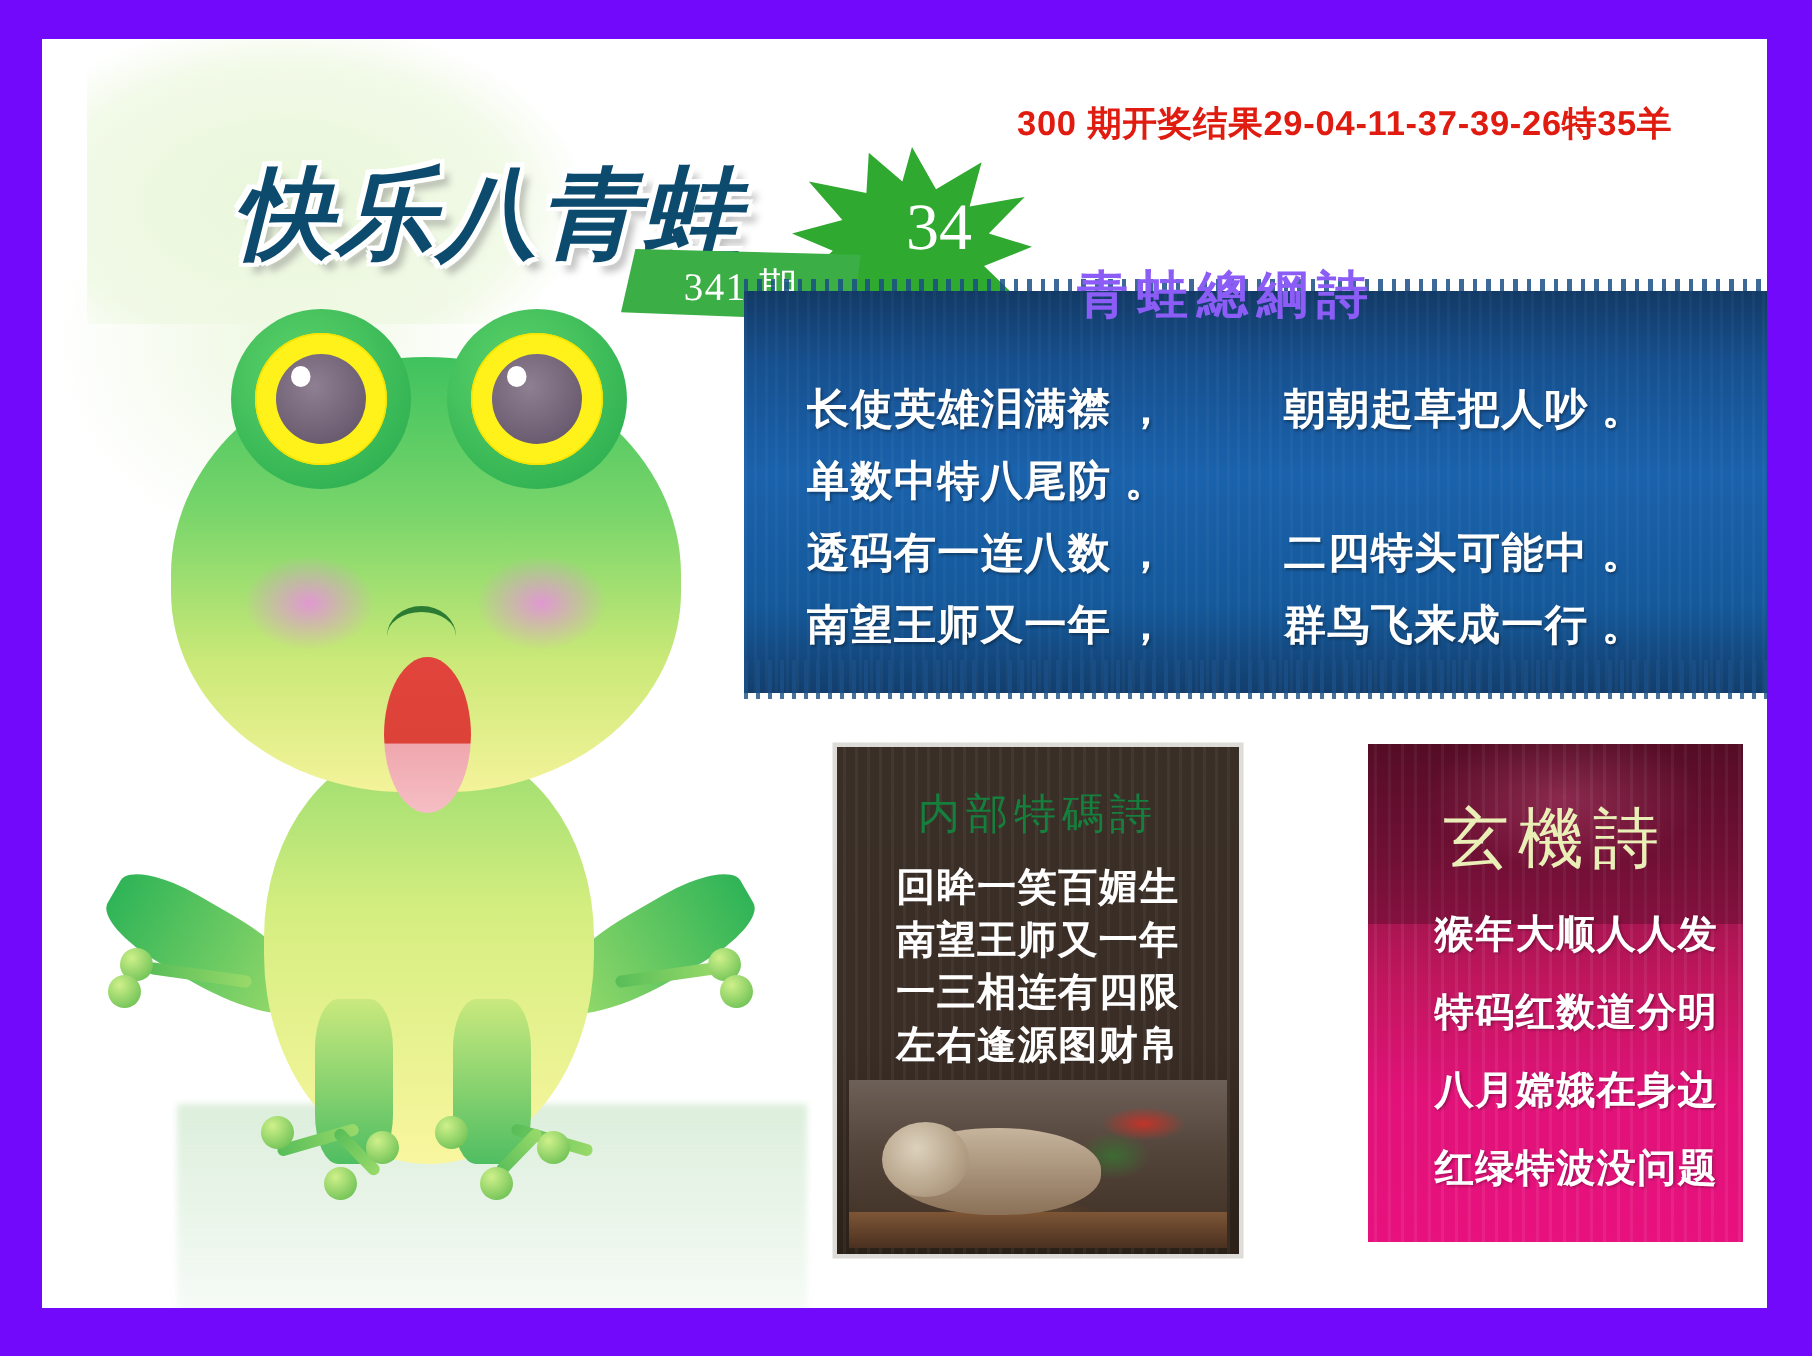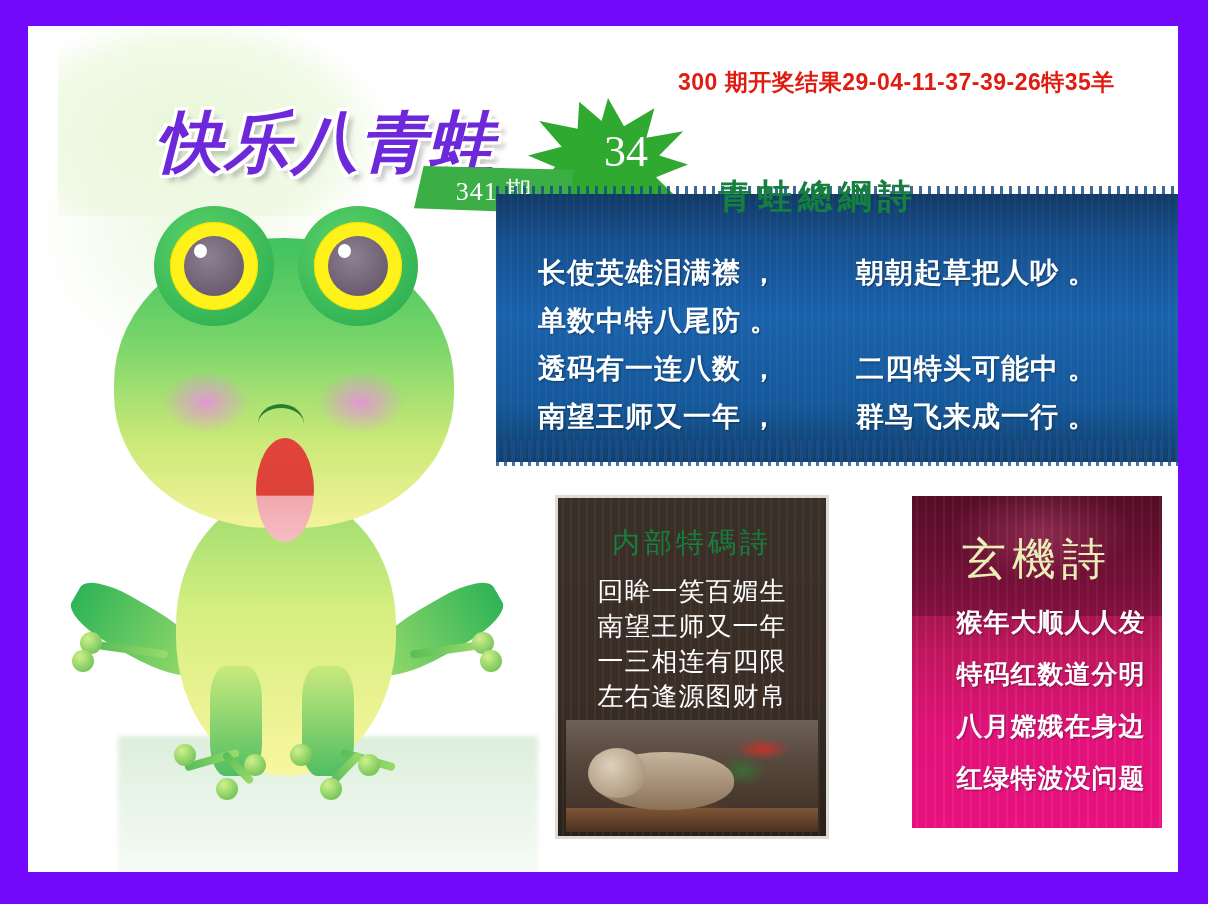--- a/index.html
+++ b/index.html
@@ -16,21 +16,21 @@
        pointer-events:none;}
   .wm2{position:absolute;left:8px;top:60px;width:300px;height:280px;
        background:radial-gradient(ellipse at 50% 50%, #eef8e2 0%, rgba(255,255,255,0) 70%);}
 
   
   .result{position:absolute;left:650px;top:41px;font-size:23px;font-weight:bold;color:#E01B10;
           letter-spacing:.5px;white-space:nowrap;}
 
   
   .title{position:absolute;left:128px;top:72px;font-size:66px;font-weight:bold;font-style:italic;
-         color:#6d28d9;letter-spacing:2px;white-space:nowrap;
+         color:#0c4a6e;letter-spacing:2px;white-space:nowrap;
          text-shadow:
             -3px -3px 0 #fff, 3px -3px 0 #fff, -3px 3px 0 #fff, 3px 3px 0 #fff,
             0 -3px 0 #fff, 0 3px 0 #fff, -3px 0 0 #fff, 3px 0 0 #fff,
             6px 7px 5px rgba(120,120,120,.45);}
 
   
   .burst{position:absolute;left:500px;top:72px;width:160px;height:128px;background:#2FA92F;
          clip-path:polygon(50% 0%,60% 22%,79% 8%,74% 31%,97% 26%,82% 45%,100% 52%,
                            80% 62%,95% 80%,72% 75%,73% 99%,56% 82%,46% 100%,40% 78%,
                            20% 92%,25% 69%,2% 72%,17% 54%,0% 45%,21% 38%,7% 18%,31% 24%,32% 3%,46% 18%);}
@@ -96,40 +96,40 @@
   .bluepanel::before{content:"";position:absolute;inset:0;
              background:
                repeating-linear-gradient(90deg, rgba(255,255,255,.10) 0 2px, transparent 2px 7px);
              opacity:.30;}
   .blue-edge-top{position:absolute;left:468px;top:160px;width:684px;height:26px;
              background:repeating-linear-gradient(90deg,#1b4f86 0 3px,transparent 3px 9px);
              opacity:.85;filter:blur(.4px);}
   .blue-edge-bot{position:absolute;left:468px;top:414px;width:684px;height:26px;
              background:repeating-linear-gradient(90deg,#1b4f86 0 3px,transparent 3px 8px);
              opacity:.8;filter:blur(.5px);}
-  .bluepoem-title{position:absolute;left:690px;top:148px;font-size:34px;font-weight:bold;color:#15803d;
+  .bluepoem-title{position:absolute;left:690px;top:148px;font-size:34px;font-weight:bold;color:#8b5cf6;
              font-family:"Liberation Serif",serif;letter-spacing:6px;white-space:nowrap;}
   .poem-grid{position:absolute;left:510px;top:228px;width:640px;}
   .poem-row{display:flex;margin-bottom:10px;}
   .poem-col{color:#ffffff;font-size:28px;font-weight:bold;letter-spacing:1px;white-space:nowrap;
             text-shadow:1px 1px 2px rgba(0,0,0,.35);}
   .poem-col.a{width:318px;}
   .poem-col.b{width:318px;}
 
   
   .brownpanel{position:absolute;left:530px;top:472px;width:268px;height:338px;
               background:linear-gradient(to bottom,#3a2f27 0%,#392d25 58%,#2b2119 100%);
               box-shadow:0 0 0 3px rgba(120,110,100,.25);}
   .brownpanel::before{content:"";position:absolute;inset:-4px;
               background:repeating-linear-gradient(90deg, rgba(255,255,255,.18) 0 2px, transparent 2px 8px);
               opacity:.25;}
   .brown-title{position:absolute;left:530px;top:498px;width:268px;text-align:center;
               font-size:28px;color:#15803d;font-family:"Liberation Serif",serif;letter-spacing:4px;}
   .brown-lines{position:absolute;left:530px;top:548px;width:268px;text-align:center;}
-  .brown-lines div{color:#ffffff;font-size:26px;font-weight:normal;letter-spacing:1px;line-height:35px;}
+  .brown-lines div{color:#ffffff;font-size:26px;font-weight:bold;letter-spacing:1px;line-height:35px;}
   .catphoto{position:absolute;left:538px;top:694px;width:252px;height:112px;
             background:
               radial-gradient(ellipse 40px 16px at 78% 26%, #c0342a 0%, rgba(192,52,42,0) 70%),
               radial-gradient(ellipse 34px 22px at 70% 45%, #3d6b33 0%, rgba(61,107,51,0) 72%),
               radial-gradient(ellipse 56px 26px at 38% 58%, #b7a389 0%, rgba(183,163,137,0) 74%),
               radial-gradient(ellipse 70px 18px at 45% 82%, #6d4a2f 0%, rgba(109,74,47,0) 80%),
               linear-gradient(to bottom,#6d6058 0%,#55463c 40%,#3c2c20 100%);}
   .cat-body{position:absolute;left:566px;top:726px;width:140px;height:58px;border-radius:50% 48% 46% 50%;
             background:linear-gradient(to bottom,#c6b49c,#8a7158);}
   .cat-head{position:absolute;left:560px;top:722px;width:58px;height:50px;border-radius:50%;

